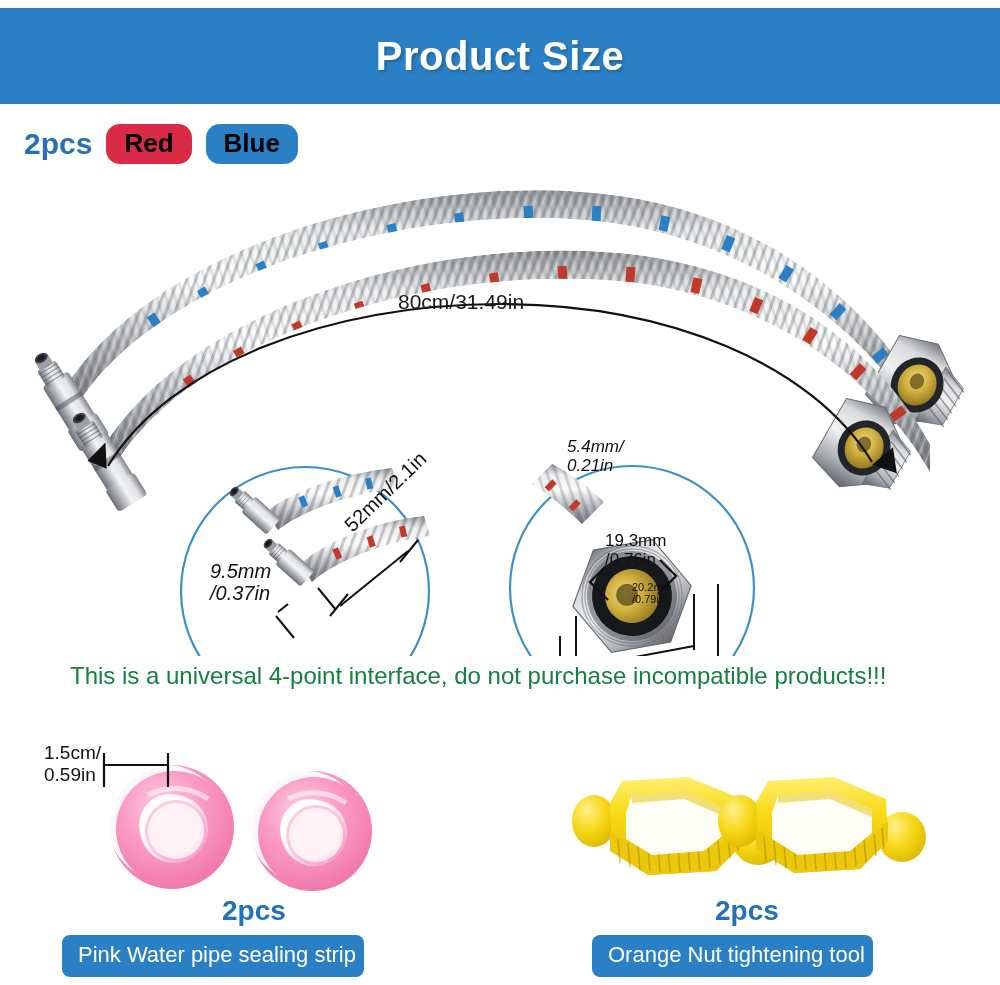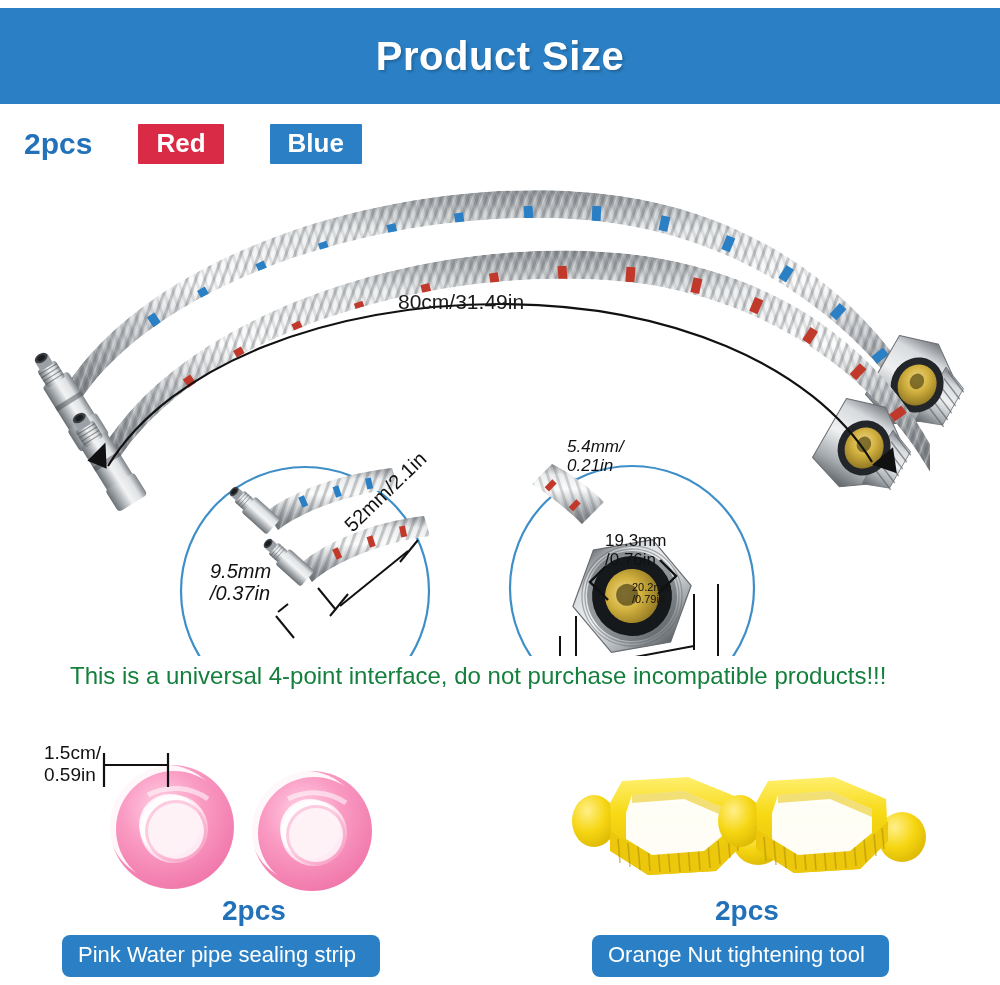--- a/index.html
+++ b/index.html
@@ -21,22 +21,22 @@
   .header-title {
     color: #ffffff; font-size: 40px; font-weight: bold;
     letter-spacing: 0.5px;
     text-shadow: 2px 2px 3px rgba(0,0,0,0.22);
   }
 
   
   .badge-row { position: absolute; left: 24px; top: 124px; display: flex; align-items: center; gap: 14px; }
   .pcs-text { color: #2372b9; font-size: 30px; font-weight: bold; }
   .chip {
-    color: #ffffff; font-size: 26px; font-weight: bold;
-    padding: 5px 18px 7px 18px; border-radius: 1px; line-height: 1.08; margin-left: 32px;
+    color: #000000; font-size: 26px; font-weight: bold;
+    padding: 5px 18px 7px 18px; border-radius: 14px; line-height: 1.08;
   }
   .chip-red { background: #d92b45; }
   .chip-blue { background: #2b80c5; }
 
   
   .stage { position: absolute; left: 0; top: 96px; width: 1000px; height: 560px; }
   .stage svg { display: block; }
 
   
   .len-label {
@@ -69,21 +69,21 @@
   .prod-zone { position: absolute; left: 0; top: 745px; width: 1000px; height: 240px; }
 
   .count-label {
     position: absolute; color: #2372b9; font-size: 28px; font-weight: bold;
   }
   .count-left  { left: 222px; top: 895px; }
   .count-right { left: 715px; top: 895px; }
 
   .pill {
     position: absolute; background: #2b80c5; color: #fff;
-    font-size: 22px; padding: 7px 24px 9px 16px; border-radius: 8px;
+    font-size: 22px; padding: 7px 8px 9px 16px; border-radius: 8px;
     white-space: nowrap;
   }
   .pill-left  { left: 62px;  top: 935px; }
   .pill-right { left: 592px; top: 935px; }
 </style>
 </head>
 <body>
 
 <div id="page">
 

